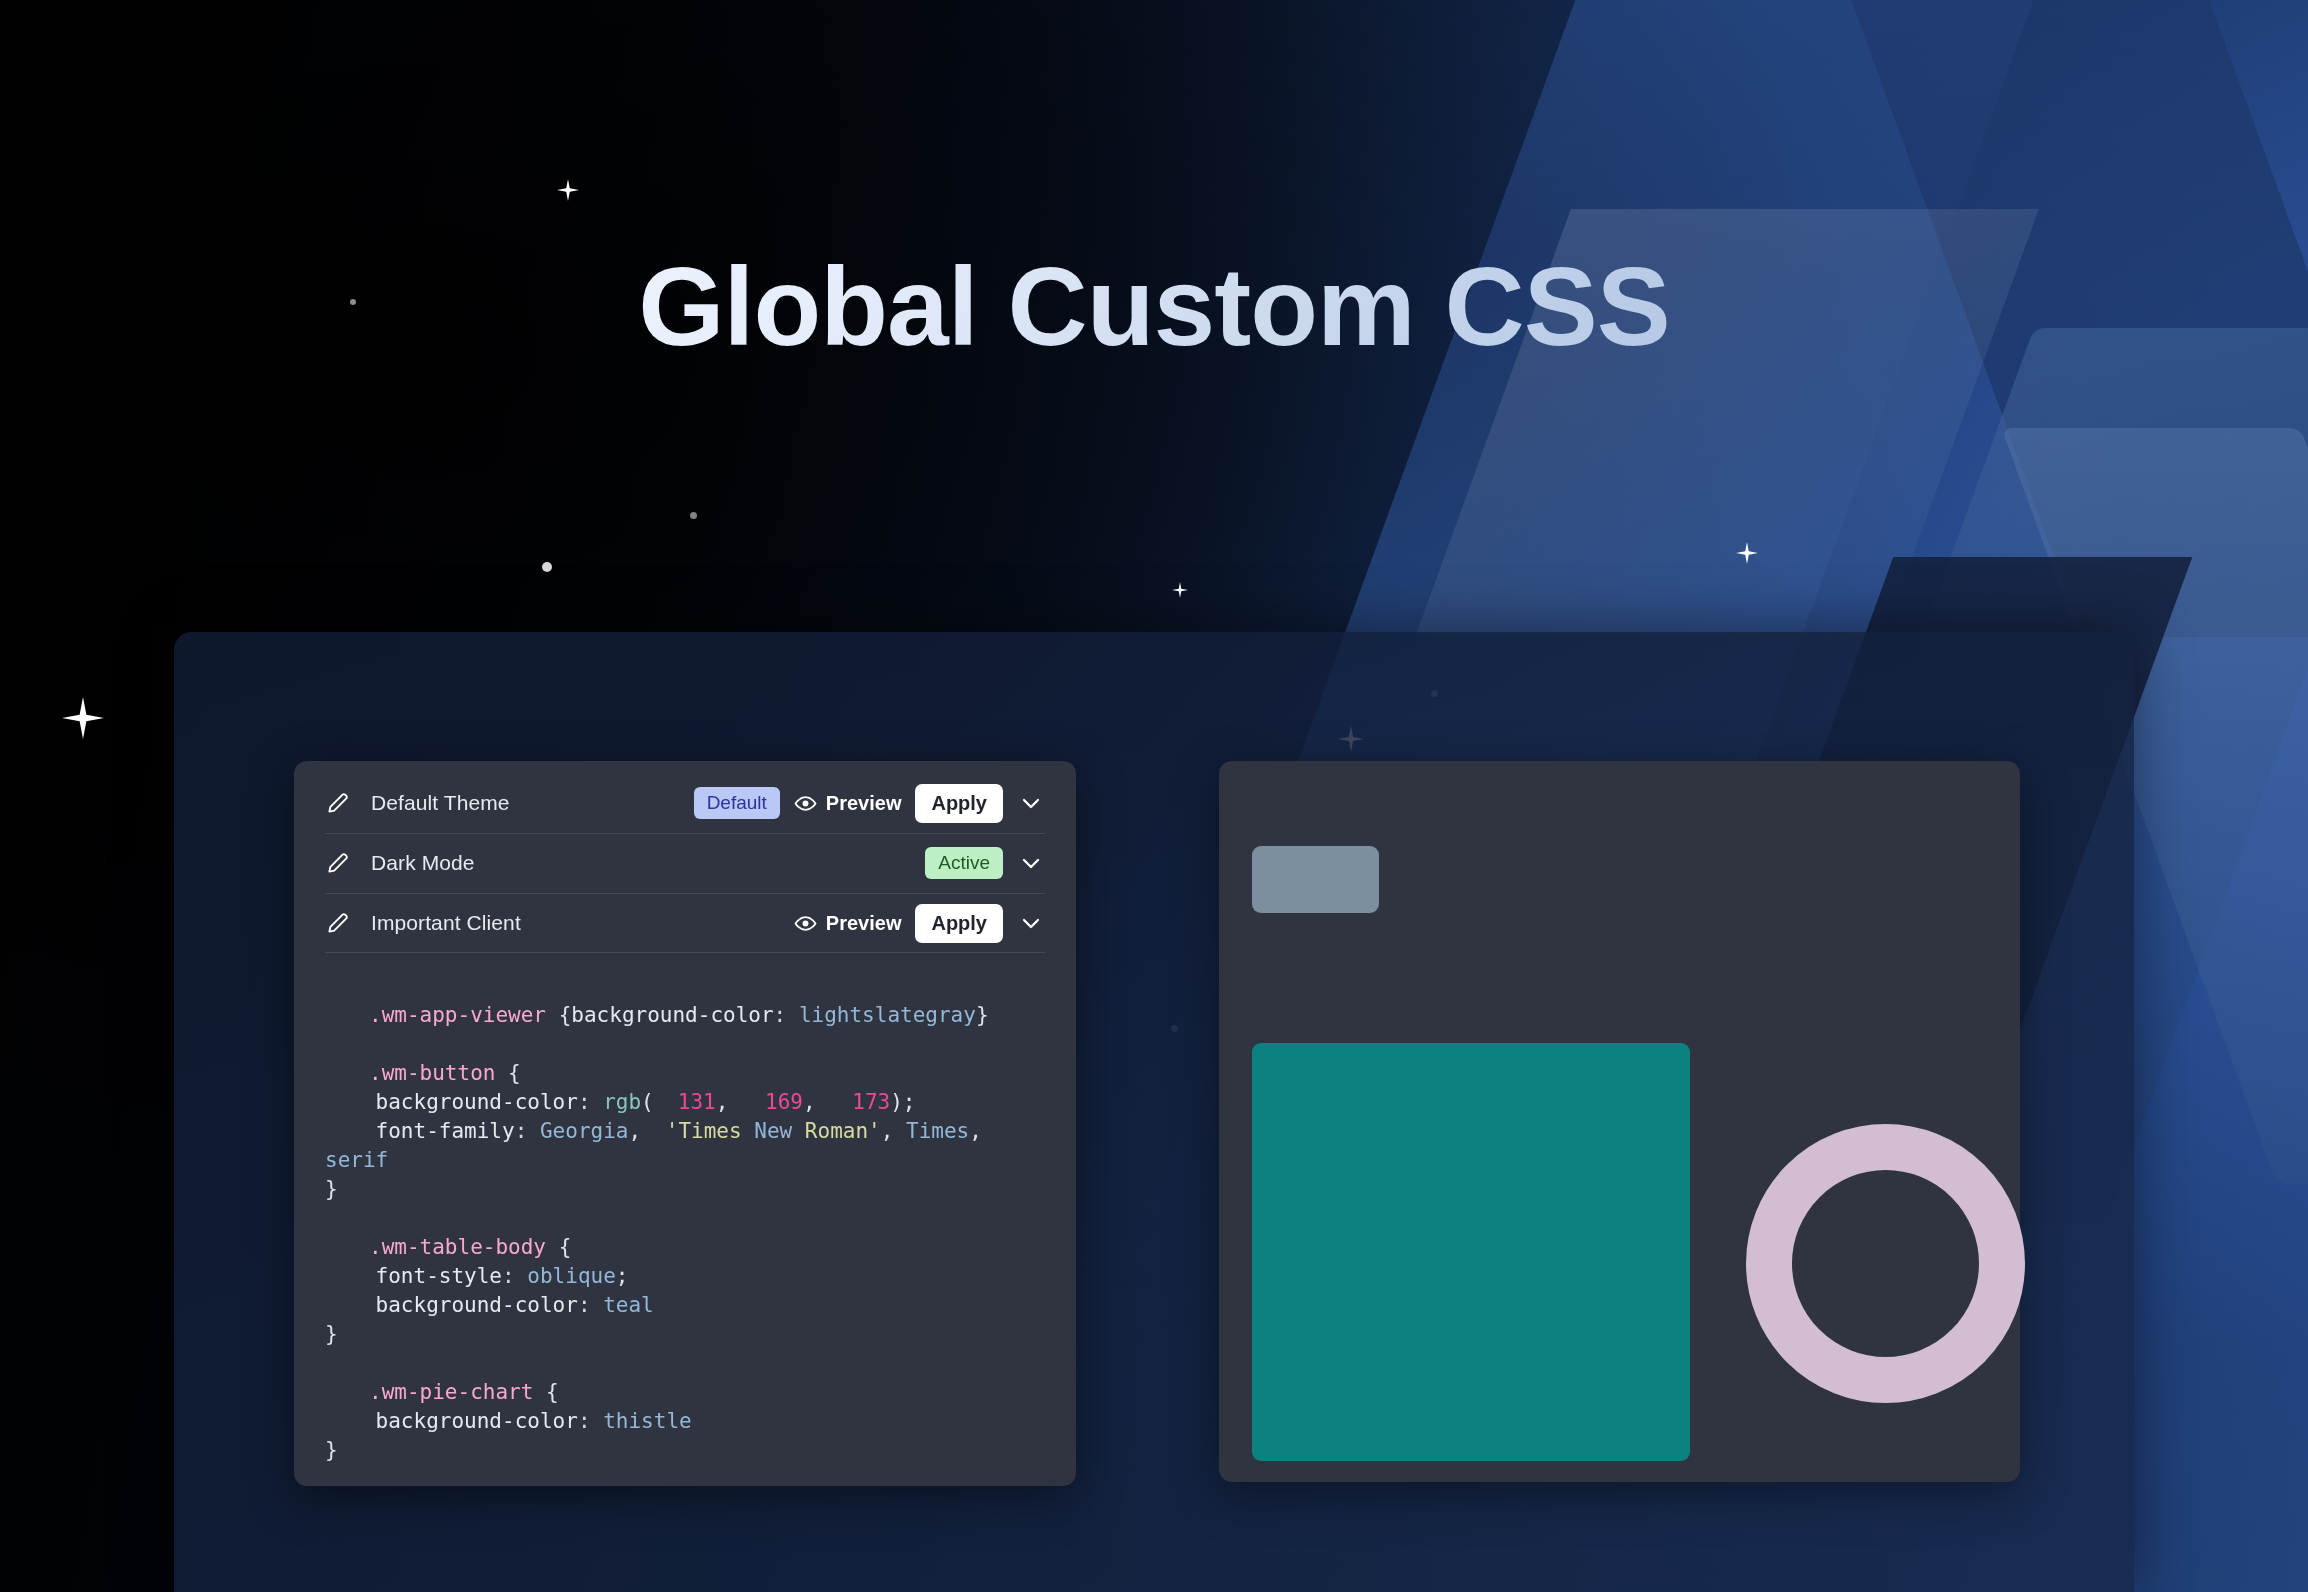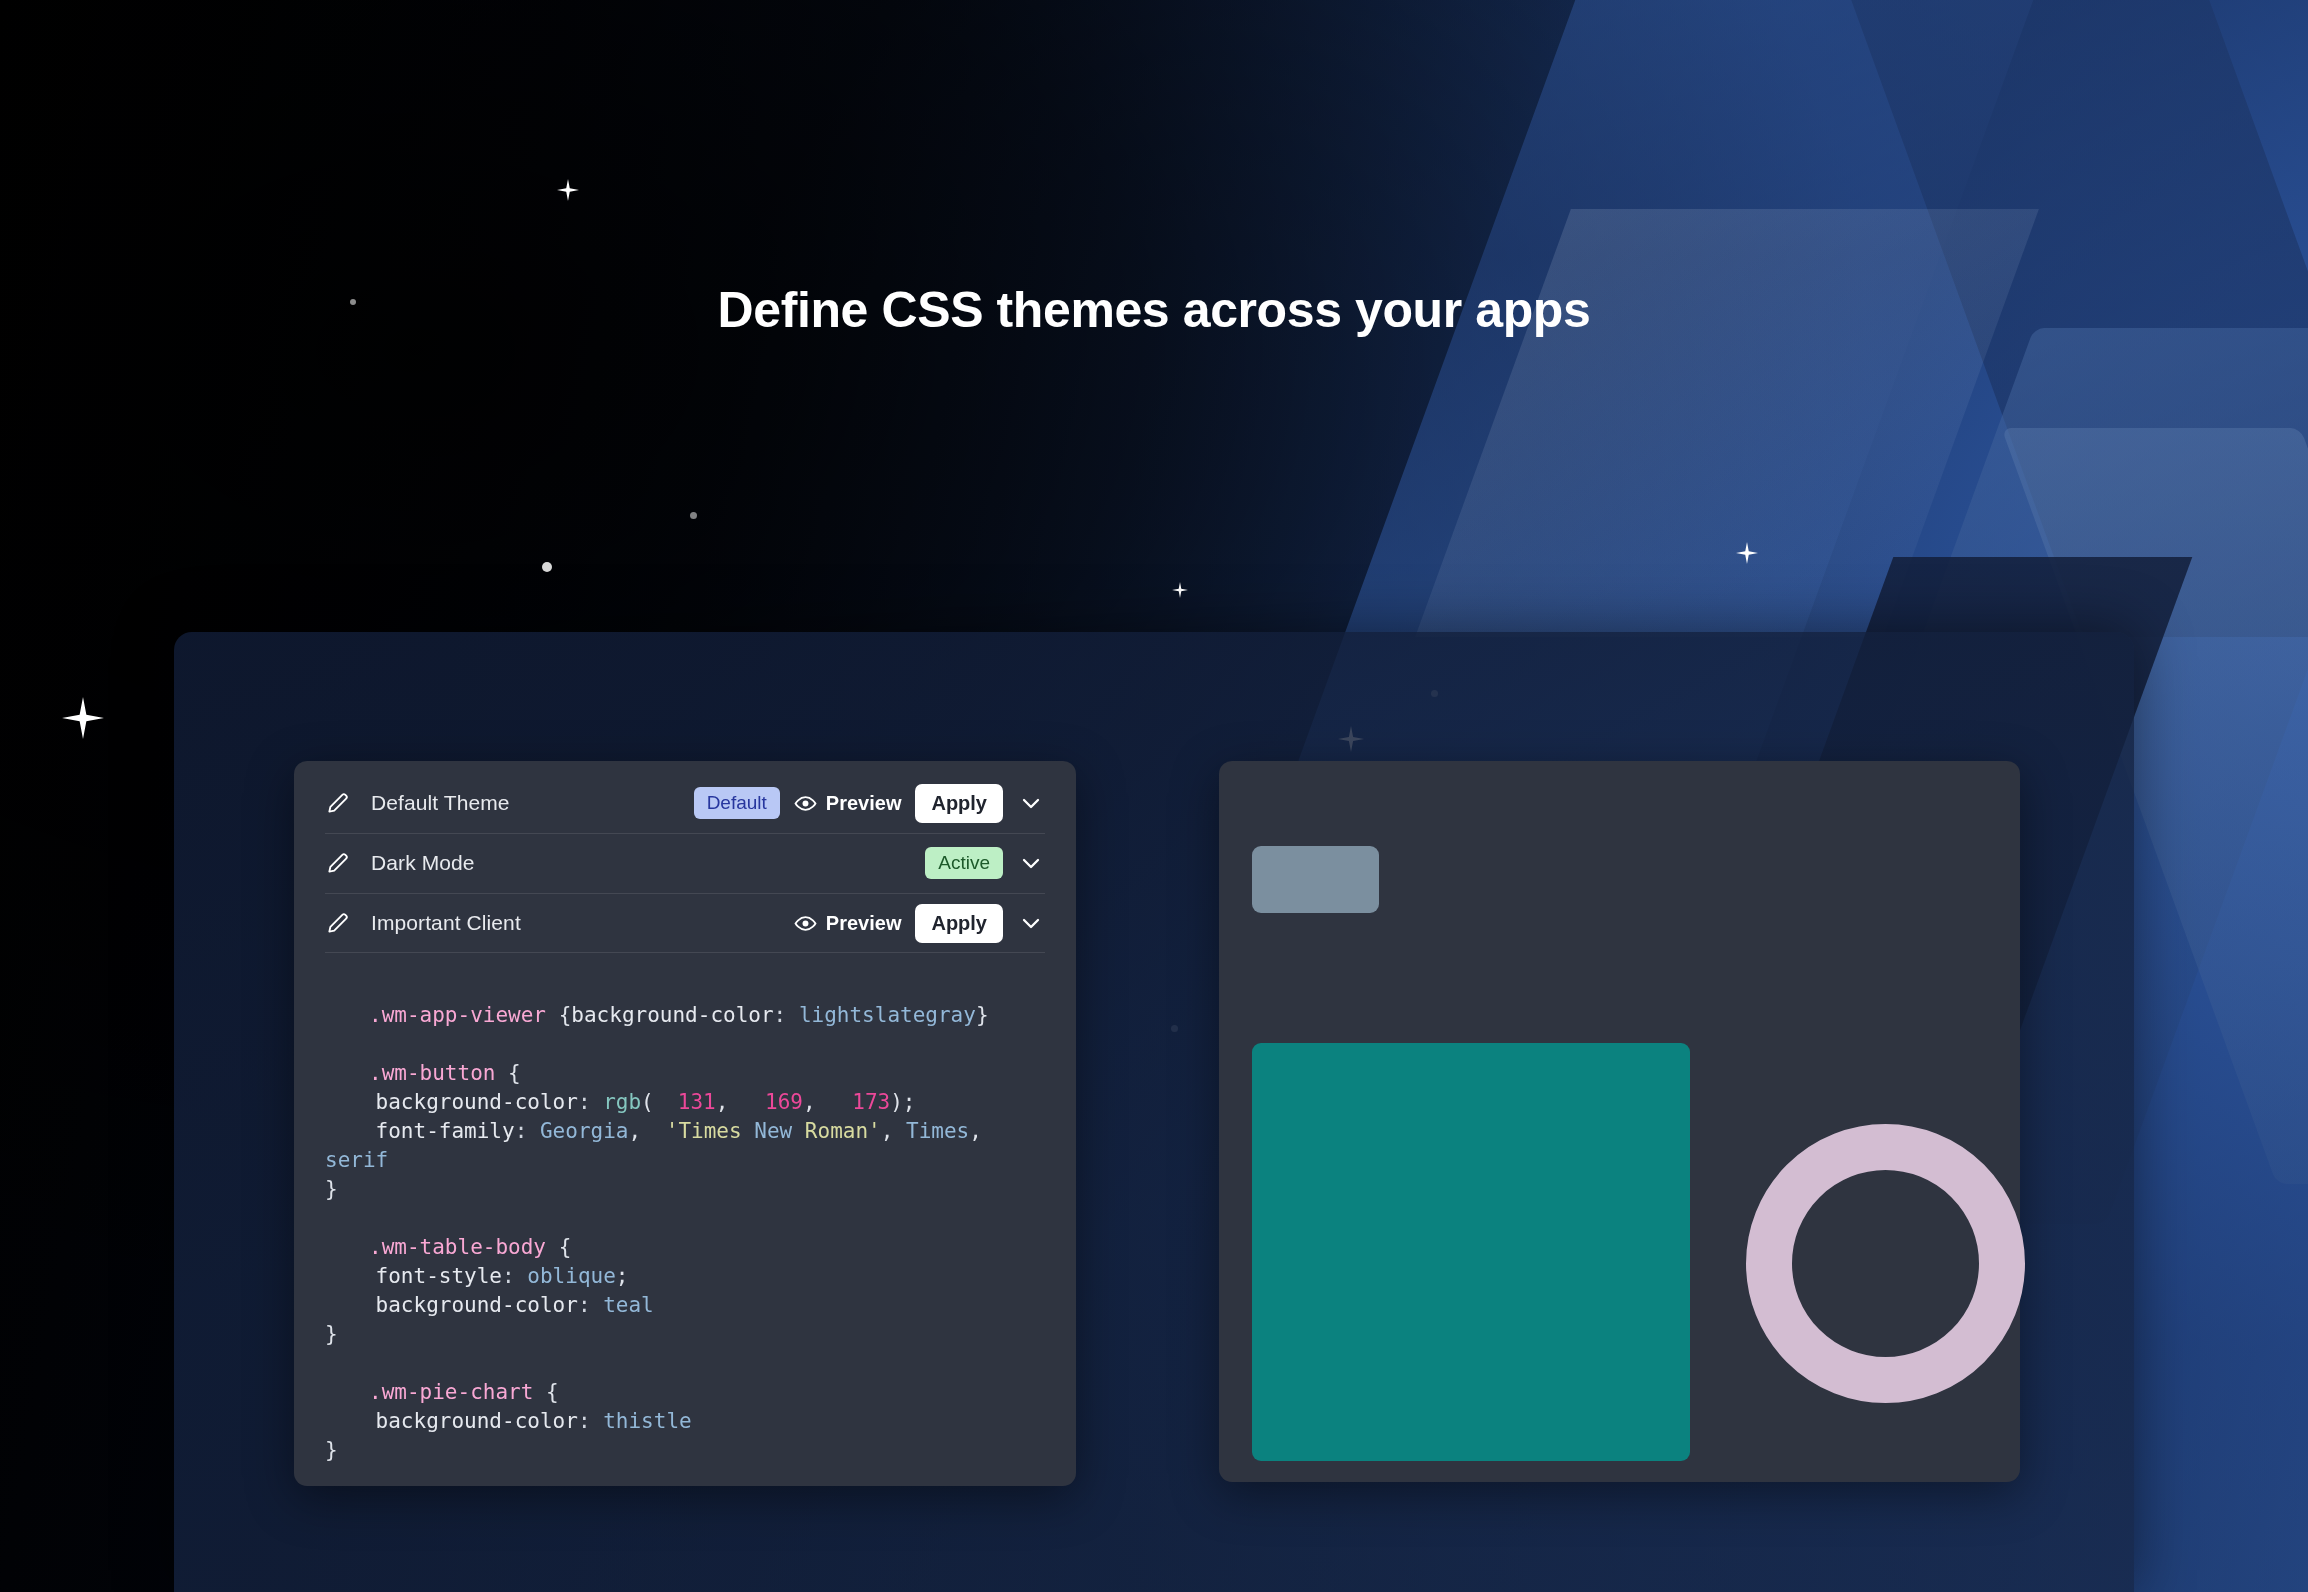--- a/index.html
+++ b/index.html
@@ -188,21 +188,21 @@
 <div class="sparkle" style="left:1736px;top:542px;  width:22px; height:22px;"></div>
 <div class="sparkle" style="left:1172px;top:582px;  width:16px; height:16px;"></div>
 <div class="sparkle" style="left:1338px;top:726px;  width:26px; height:26px;"></div>
 <div class="dot" style="left:542px; top:562px; width:10px; height:10px; opacity:.85;"></div>
 <div class="dot" style="left:350px; top:299px; width:6px;  height:6px; opacity:.55;"></div>
 <div class="dot" style="left:690px; top:512px; width:7px;  height:7px; opacity:.5;"></div>
 <div class="dot" style="left:1431px;top:690px; width:7px;  height:7px; opacity:.4;"></div>
 <div class="dot" style="left:1171px;top:1025px;width:7px;  height:7px; opacity:.35;"></div>
 
 <div id="hero-text">
-  <p id="page-subtitle">Define CSS themes across your apps</p>
+  <h1 id="page-title">Global Custom CSS</h1>
 </div>
 
 <div id="app-container"></div>
 
 <div id="theme-panel">
 
   <div class="theme-rows">
 
     <div class="theme-row">
       <span class="pencil-icon">

